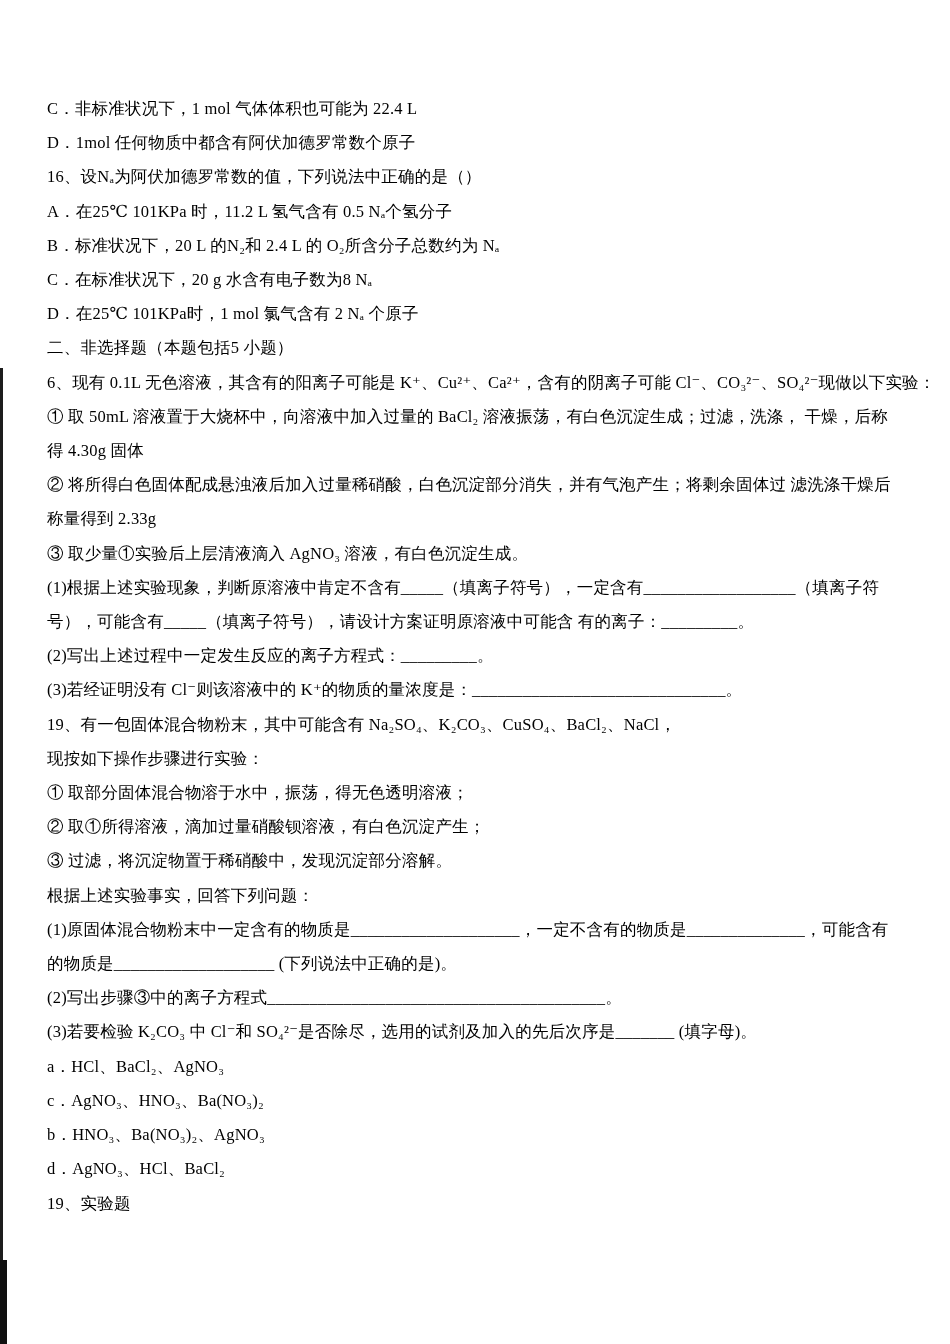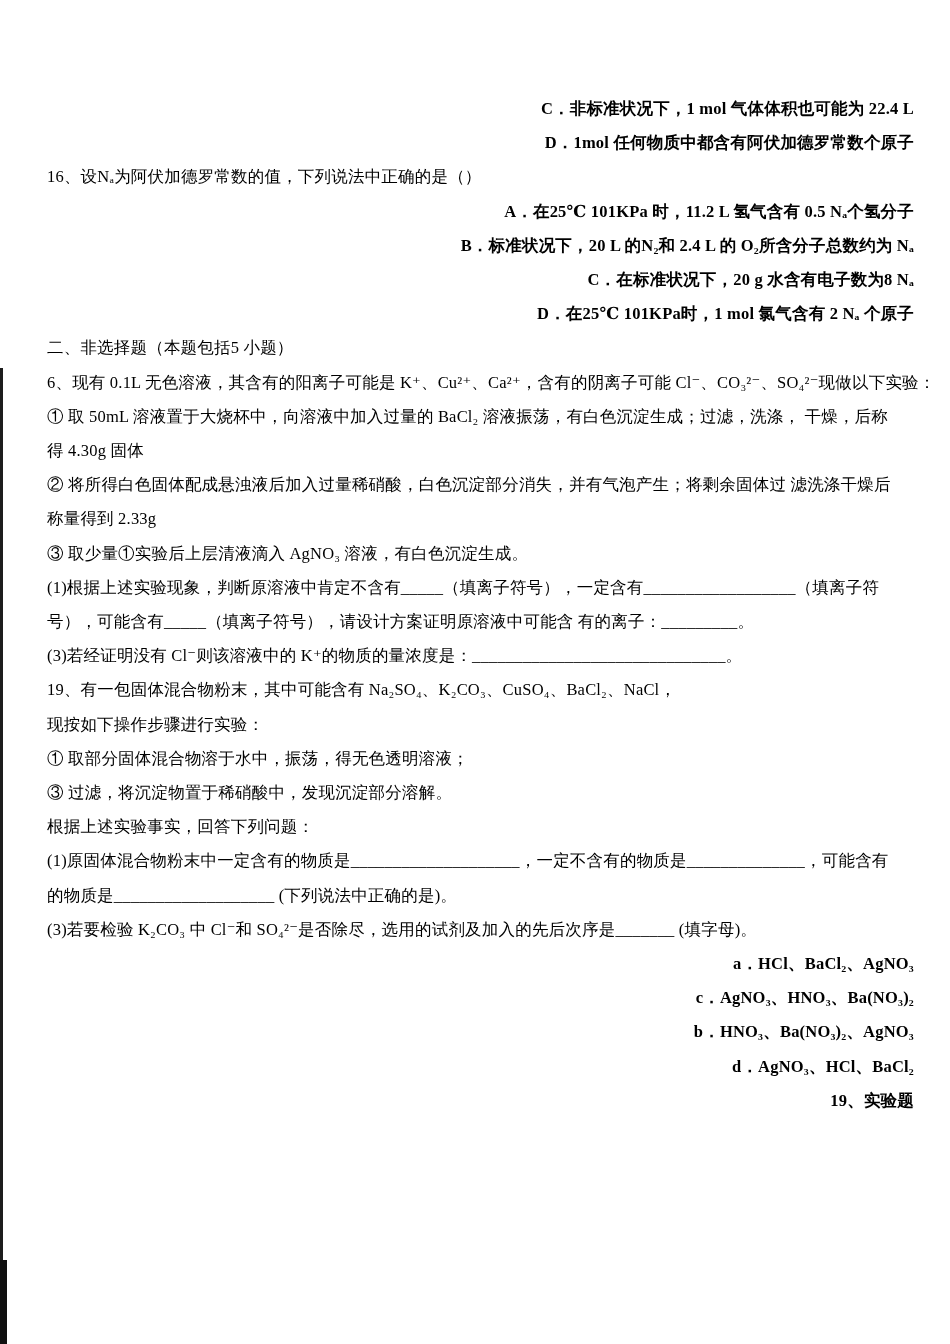--- a/index.html
+++ b/index.html
@@ -28,22 +28,21 @@
   }
   .line {
     margin: 0;
     font-size: 16.5px;
     line-height: 34.2px;
     white-space: nowrap;
     letter-spacing: 0.2px;
     font-weight: 400;
   }
   .line.b {
-    font-weight: 700;
-    text-align: right;
+    font-weight: 400;
   }
   
   .scan-thin {
     position: absolute;
     left: 0;
     top: 368px;
     width: 3px;
     height: 894px;
     background: #1c1c1c;
   }
@@ -73,28 +72,31 @@
     <p class="line b">D．在25℃ 101KPa时，1 mol 氯气含有 2 Nₐ 个原子</p>
     <p class="line">二、非选择题（本题包括5 小题）</p>
     <p class="line">6、现有 0.1L 无色溶液，其含有的阳离子可能是 K⁺、Cu²⁺、Ca²⁺，含有的阴离子可能 Cl⁻、CO₃²⁻、SO₄²⁻现做以下实验：</p>
     <p class="line">① 取 50mL 溶液置于大烧杯中，向溶液中加入过量的 BaCl₂ 溶液振荡，有白色沉淀生成；过滤，洗涤， 干燥，后称</p>
     <p class="line">得 4.30g 固体</p>
     <p class="line">② 将所得白色固体配成悬浊液后加入过量稀硝酸，白色沉淀部分消失，并有气泡产生；将剩余固体过 滤洗涤干燥后</p>
     <p class="line">称量得到 2.33g</p>
     <p class="line">③ 取少量①实验后上层清液滴入 AgNO₃ 溶液，有白色沉淀生成。</p>
     <p class="line">(1)根据上述实验现象，判断原溶液中肯定不含有_____（填离子符号），一定含有__________________（填离子符</p>
     <p class="line">号），可能含有_____（填离子符号），请设计方案证明原溶液中可能含 有的离子：_________。</p>
+    <p class="line">(2)写出上述过程中一定发生反应的离子方程式：_________。</p>
     <p class="line">(3)若经证明没有 Cl⁻则该溶液中的 K⁺的物质的量浓度是：______________________________。</p>
     <p class="line">19、有一包固体混合物粉末，其中可能含有 Na₂SO₄、K₂CO₃、CuSO₄、BaCl₂、NaCl，</p>
     <p class="line">现按如下操作步骤进行实验：</p>
     <p class="line">① 取部分固体混合物溶于水中，振荡，得无色透明溶液；</p>
+    <p class="line">② 取①所得溶液，滴加过量硝酸钡溶液，有白色沉淀产生；</p>
     <p class="line">③ 过滤，将沉淀物置于稀硝酸中，发现沉淀部分溶解。</p>
     <p class="line">根据上述实验事实，回答下列问题：</p>
     <p class="line">(1)原固体混合物粉末中一定含有的物质是____________________，一定不含有的物质是______________，可能含有</p>
     <p class="line">的物质是___________________ (下列说法中正确的是)。</p>
+    <p class="line">(2)写出步骤③中的离子方程式________________________________________。</p>
     <p class="line">(3)若要检验 K₂CO₃ 中 Cl⁻和 SO₄²⁻是否除尽，选用的试剂及加入的先后次序是_______ (填字母)。</p>
     <p class="line b">a．HCl、BaCl₂、AgNO₃</p>
     <p class="line b">c．AgNO₃、HNO₃、Ba(NO₃)₂</p>
     <p class="line b">b．HNO₃、Ba(NO₃)₂、AgNO₃</p>
     <p class="line b">d．AgNO₃、HCl、BaCl₂</p>
     <p class="line b">19、实验题</p>
   </div>
 </div>
 
 </body></html>

